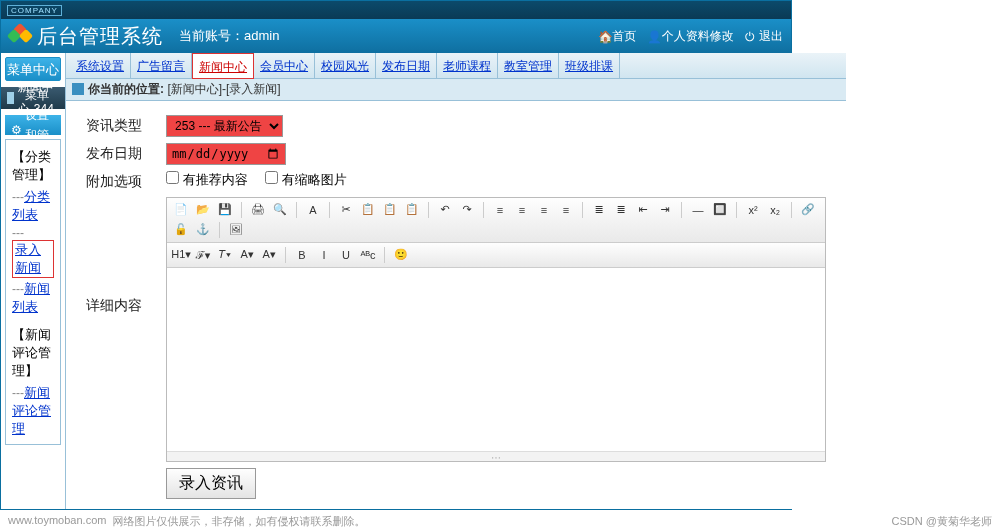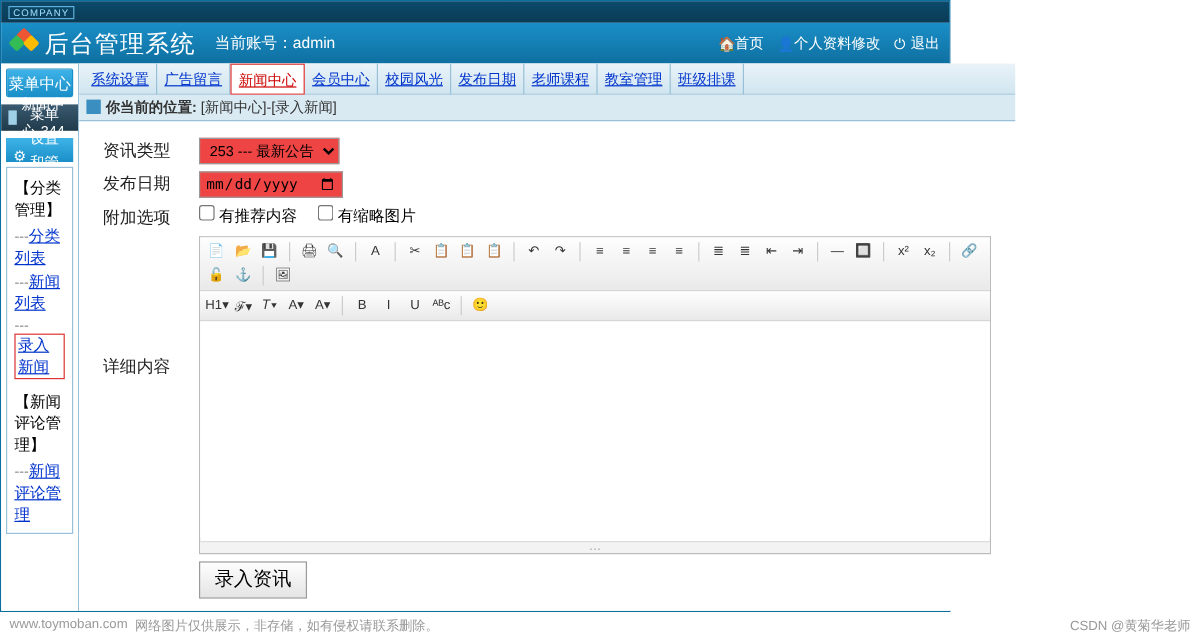--- a/index.html
+++ b/index.html
@@ -99,22 +99,22 @@
         <span>新闻中心-344</span>
       </div>
       <div class="side-subhead">
         <span class="ico">⚙</span>
         <span>菜单设置和管理</span>
       </div>
       <div class="side-panel">
         <div class="group-title">【分类管理】</div>
         <div class="item"><span class="dashes">---</span><a>分类列表</a></div>
 
+        <div class="item"><span class="dashes">---</span><span class="boxed"><a>录入新闻</a></span></div>
         <div class="item"><span class="dashes">---</span><a>新闻列表</a></div>
-        <div class="item"><span class="dashes">---</span><span class="boxed"><a>录入新闻</a></span></div>
 
         <div class="group-title" style="margin-top:10px;">【新闻评论管理】</div>
         <div class="item"><span class="dashes">---</span><a>新闻评论管理</a></div>
       </div>
     </div>
 
     <div class="main">
       <div class="tabs">
         <a>系统设置</a>
         <a>广告留言</a>

